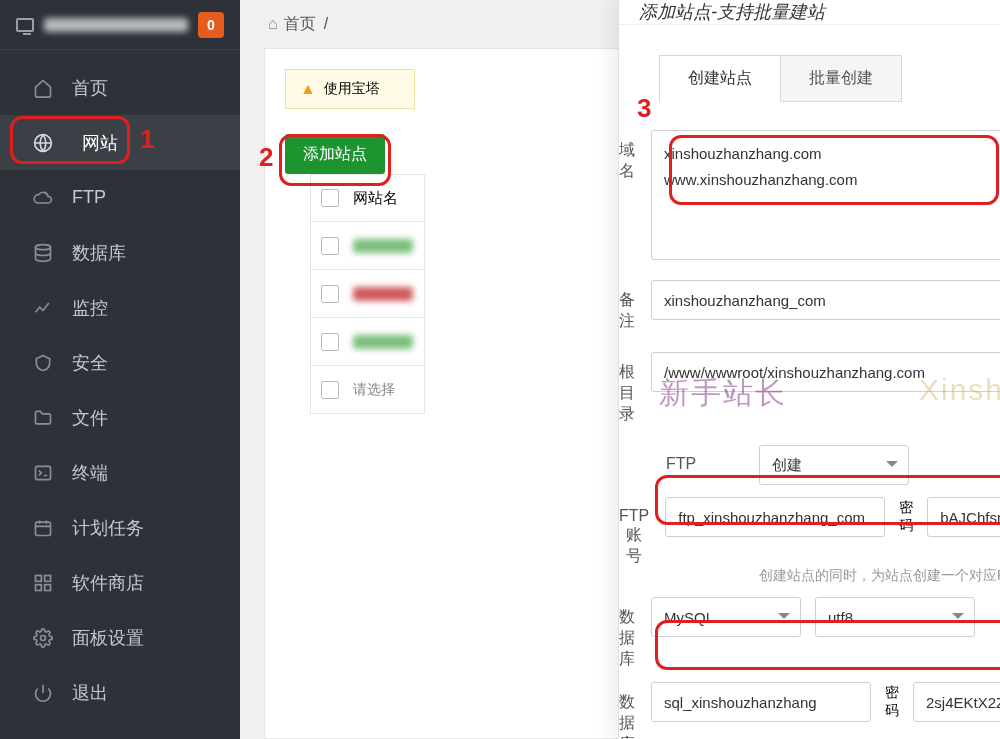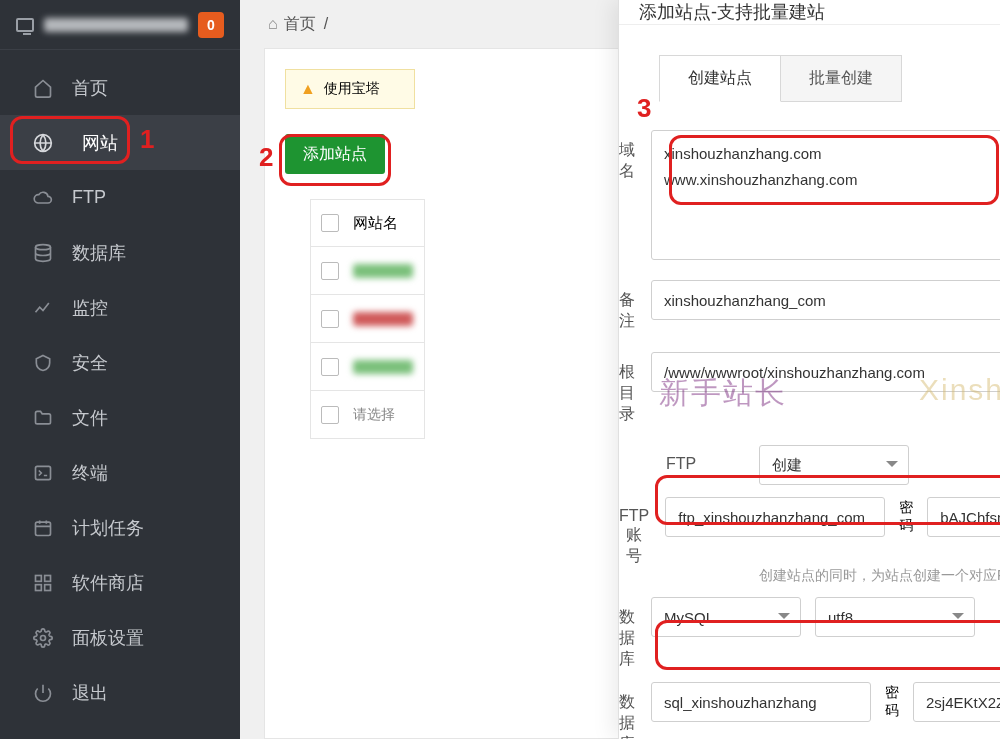--- a/index.html
+++ b/index.html
@@ -73,21 +73,21 @@
   .warn-ico { color:#f0a020; font-size:16px; }
 
   .add-btn {
     margin-top: 25px;
     display:inline-flex; align-items:center; justify-content:center;
     height: 40px; padding: 8px 18px;
     background:#1e9431; color:#fff; font-size:16px; border:none; border-radius:3px;
     cursor:pointer;
   }
 
-  .table-stub { margin-top: 25px; width: 140px; padding-left: 25px; }
+  .table-stub { width: 140px; padding-left: 25px; }
   .th-row, .td-row {
     height: 48px; border:1px solid #e5e5e5; border-top:none;
     display:flex; align-items:center; padding-left:10px; gap:14px;
     background:#fff;
   }
   .th-row { border-top:1px solid #e5e5e5; }
   .chk { width:18px; height:18px; border:1px solid #bbb; border-radius:2px; background:#fff; }
   .th-lbl { font-size:15px; }
   .blurcell { height:14px; width:60px; background:#7ac07a; border-radius:3px; filter:blur(3px); }
   .blurcell.g2 { background:#d05a5a; }
@@ -98,20 +98,21 @@
     position: absolute; top: 0; left: 378px; right: 0; bottom: 0;
     background: #fff;
     border-left: 1px solid #e0e0e0;
     box-shadow: -6px 0 20px rgba(0,0,0,.08);
     display:flex; flex-direction:column;
   }
   .modal-title {
     height: 58px; display:flex; align-items:center;
     padding-left: 20px; font-size: 18px; color:#333;
     border-bottom:1px solid #eee;
+    font-style:italic;
   }
 
   .tabs {
     display:flex; margin: 30px 0 0 40px; align-items: center;
   }
   .tab {
     padding: 12px 28px; border:1px solid #d8d8d8; font-size:16px;
     background:#f5f5f5; color:#555; cursor:pointer;
   }
   .tab.active { background:#fff; border-bottom-color:#fff; color:#333; }

